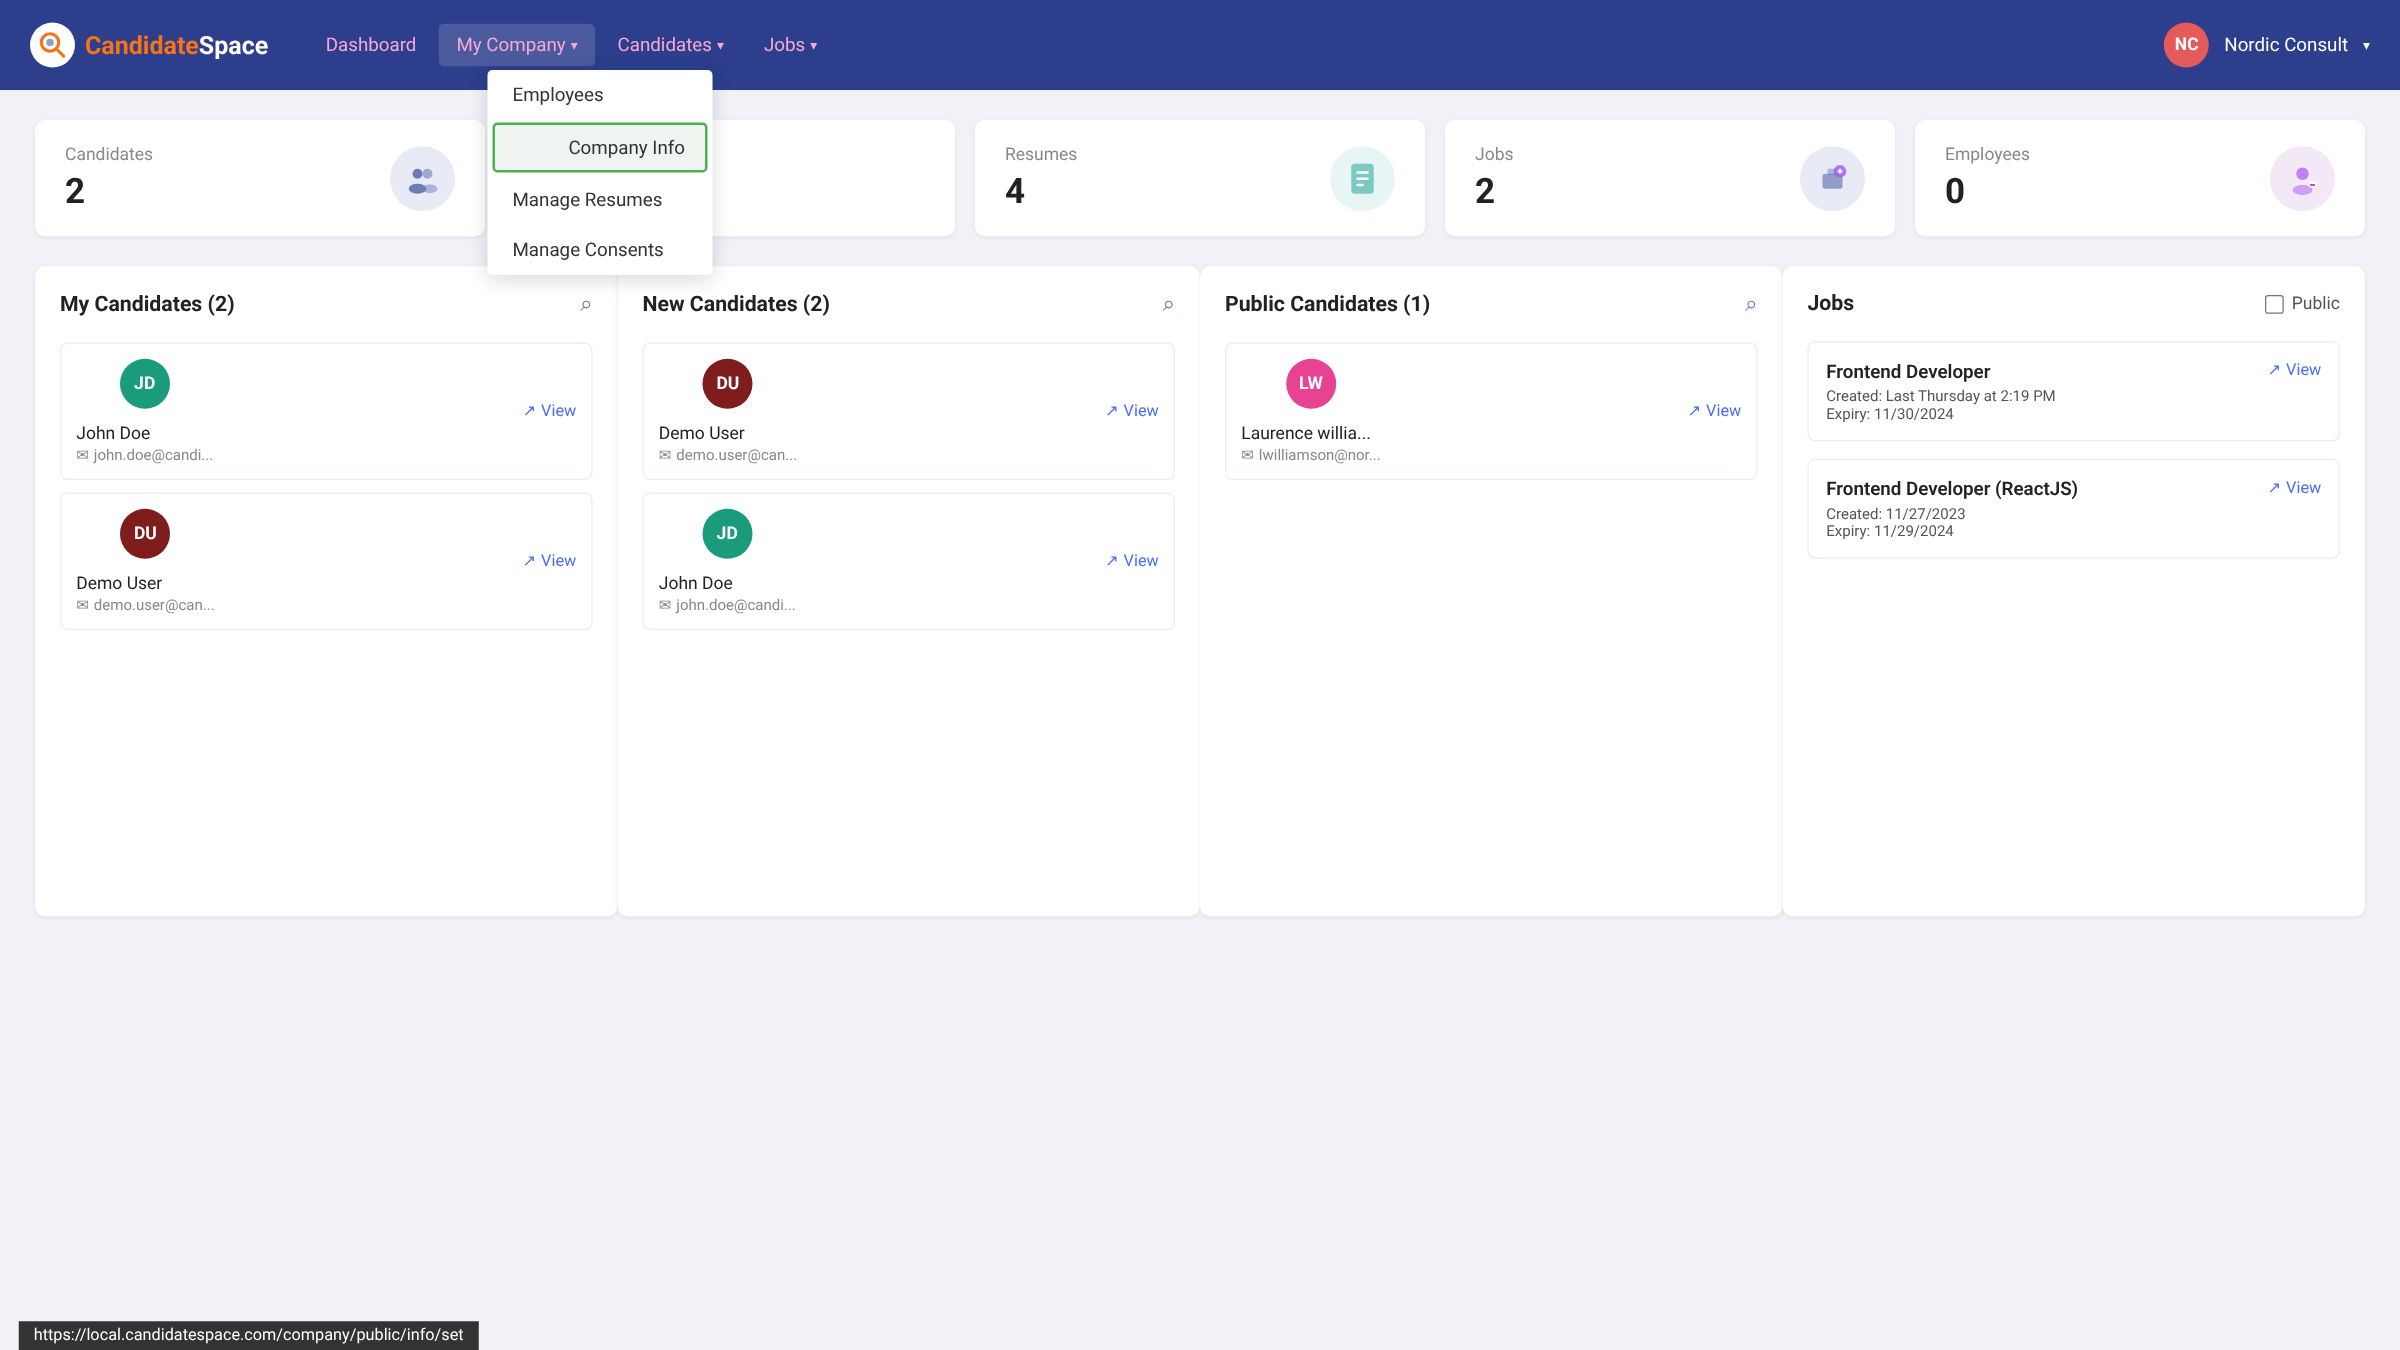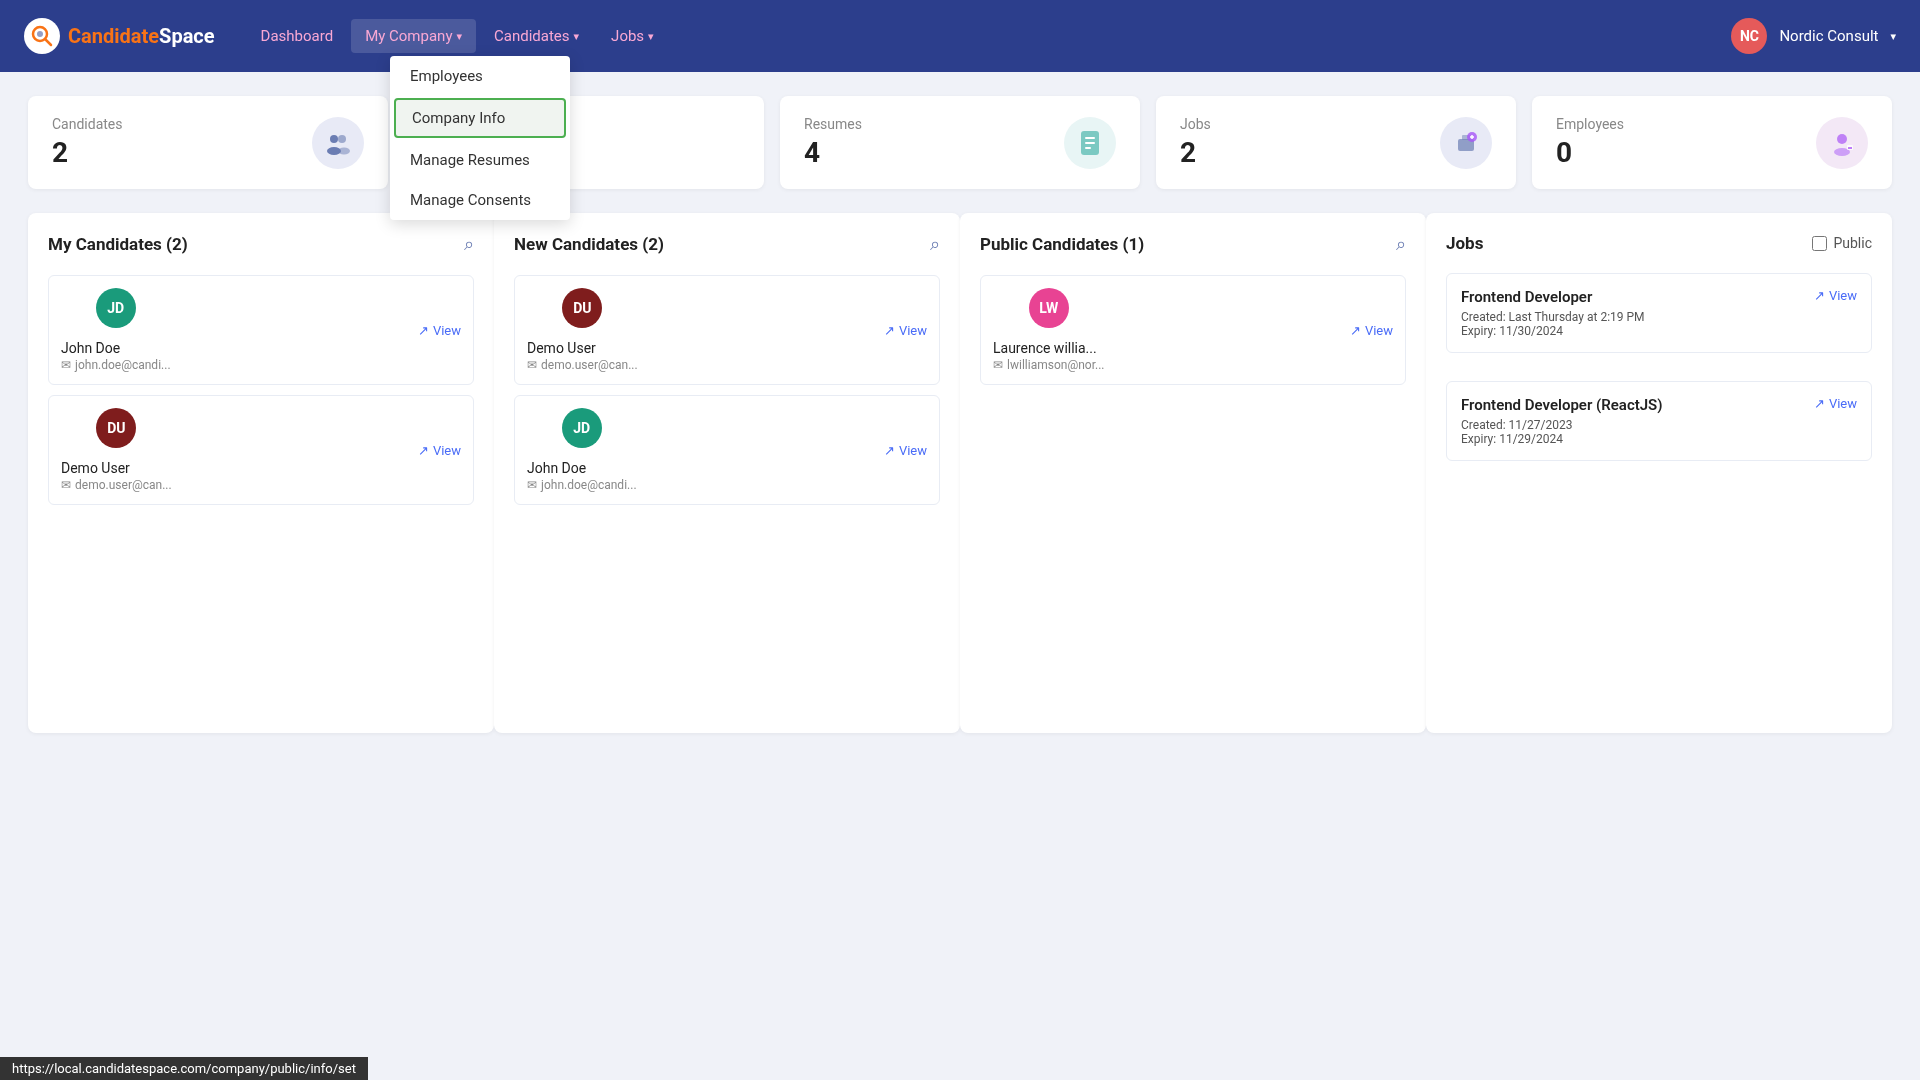--- a/index.html
+++ b/index.html
@@ -95,20 +95,21 @@
       color: #333;
       cursor: pointer;
       display: block;
     }
     .dropdown-item.highlighted {
       background: #f0f4f0;
       border: 2px solid #4caf50;
       border-radius: 4px;
       margin: 2px 4px;
       padding: 9px 16px;
+      text-align: right;
     }
 
     
     .main {
       padding: 24px 28px;
     }
 
     
     .stats-row {
       display: flex;
@@ -209,35 +210,35 @@
       gap: 4px;
       cursor: pointer;
       white-space: nowrap;
     }
 
     
     .job-item {
       border: 1px solid #e8ecf4;
       border-radius: 6px;
       padding: 14px;
-      margin-bottom: 28px;
+      margin-bottom: 14px;
     }
     .job-title { font-size: 15px; font-weight: 600; color: #222; margin-bottom: 4px; }
     .job-meta { font-size: 12px; color: #888; }
     .job-meta span { color: #555; }
     .job-header { display: flex; justify-content: space-between; align-items: flex-start; }
     .panel-header-right { display: flex; align-items: center; gap: 10px; }
     .checkbox-label { display: flex; align-items: center; gap: 6px; font-size: 14px; color: #555; }
     .checkbox-label input { width: 15px; height: 15px; }
 
     
     .status-bar {
       position: fixed;
       bottom: 0;
-      left: 0;
+      left: 15px;
       background: #333;
       color: #fff;
       font-size: 13px;
       padding: 4px 12px;
       z-index: 999;
     }
 
     
     .chevron { font-size: 11px; }
   </style>

